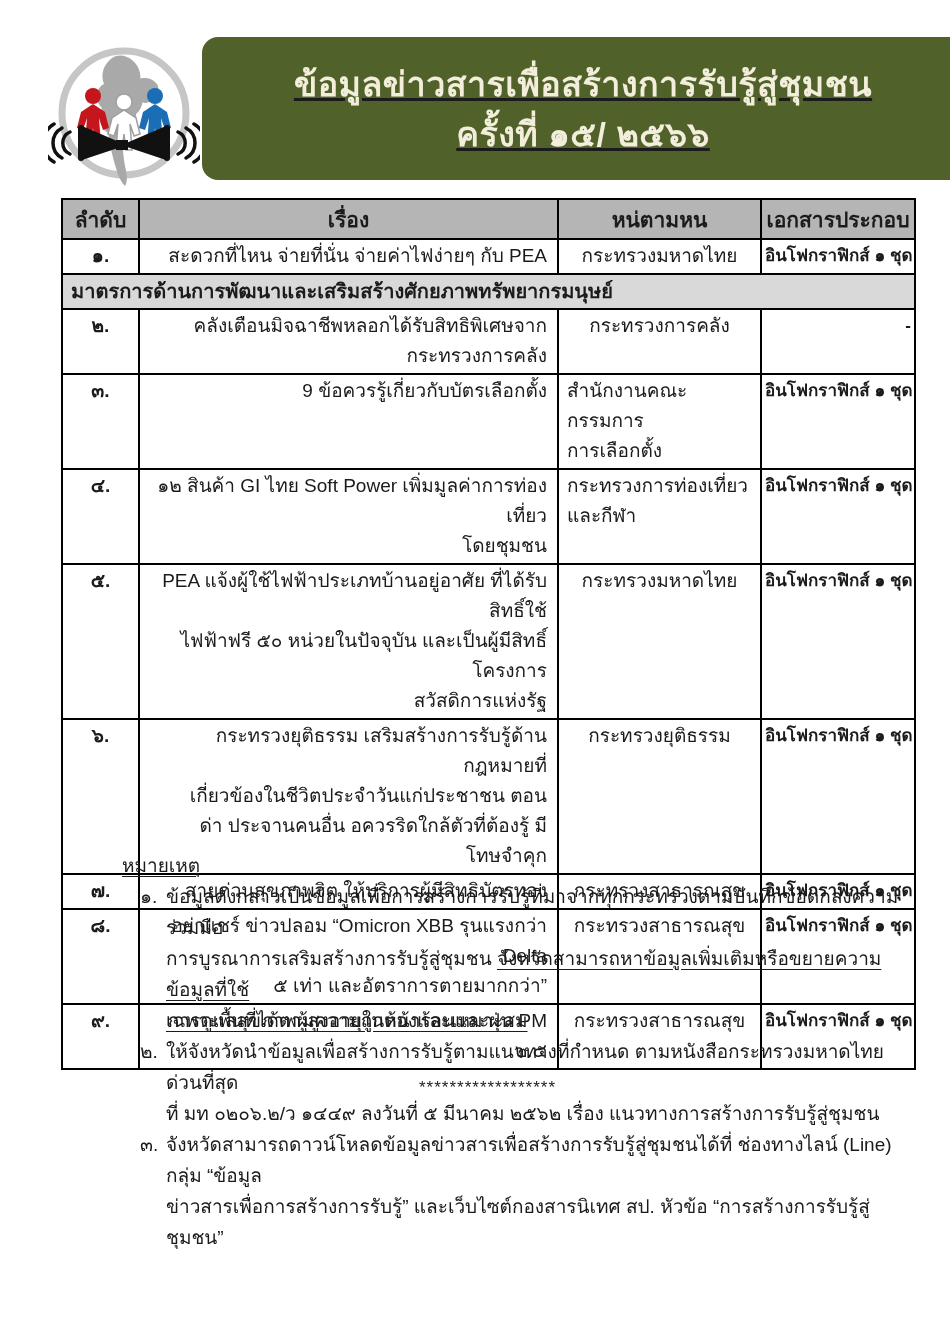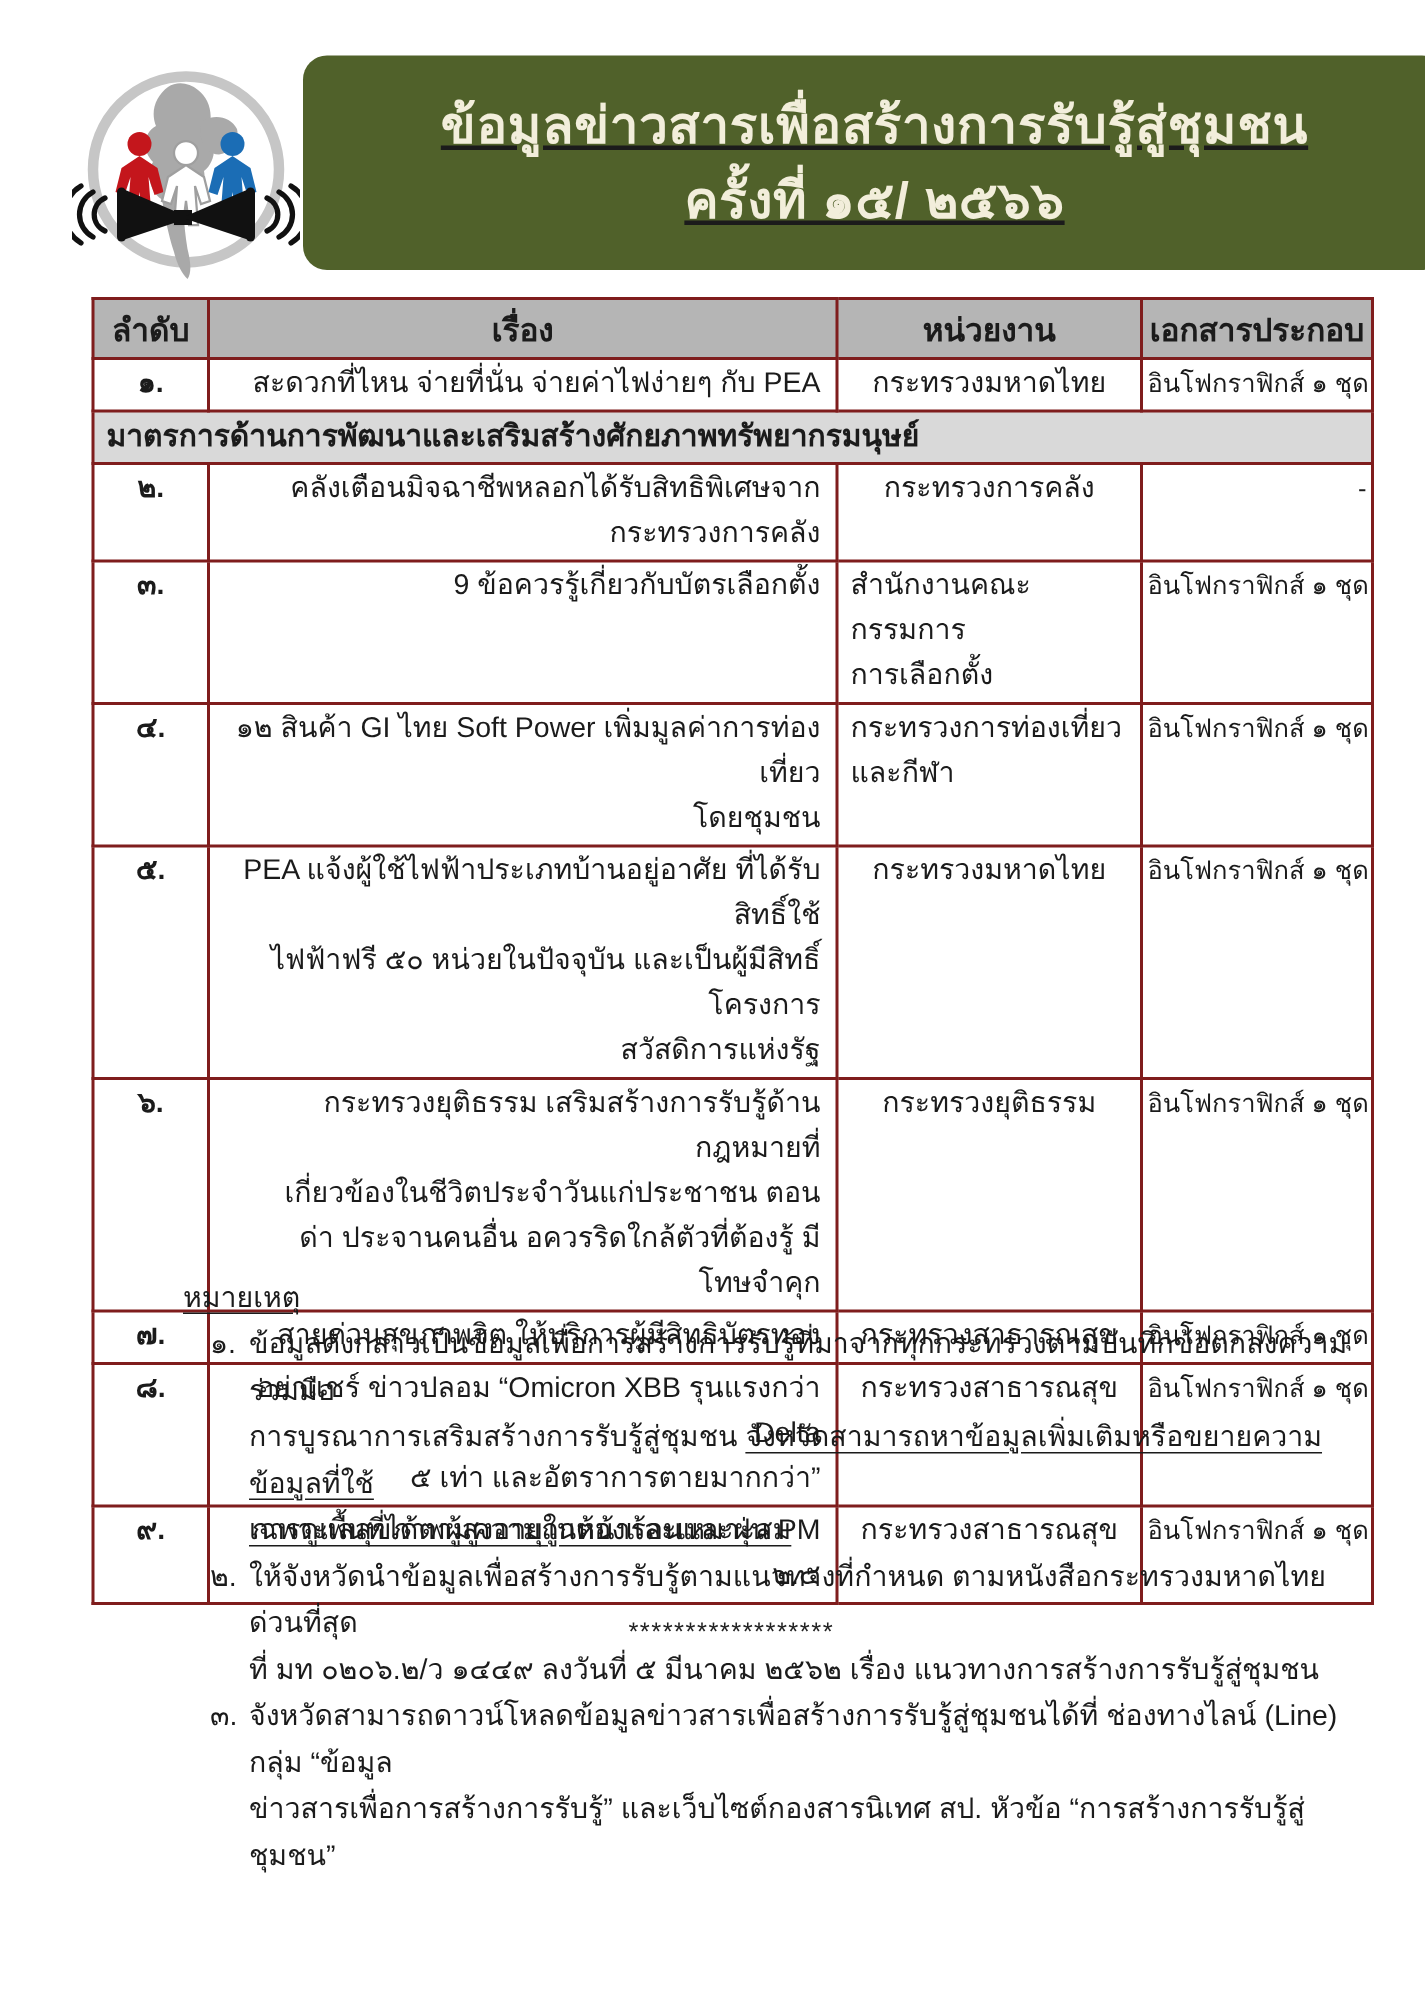--- a/index.html
+++ b/index.html
@@ -34,41 +34,41 @@
   
   table.doc{
     position:absolute;left:61px;top:198px;width:853px;
     border-collapse:collapse;table-layout:fixed;
   }
   table.doc col.c-no{width:77px;}
   table.doc col.c-subject{width:419px;}
   table.doc col.c-agency{width:203px;}
   table.doc col.c-docs{width:154px;}
   table.doc th,table.doc td{
-    border:2px solid #7f1d1d;
+    border:2px solid #000000;
     vertical-align:top;
     overflow-wrap:break-word;
   }
   table.doc thead th{
     background:var(--header-bg,#b3b3b3);
     font-size:21px;font-weight:bold;
     height:38px;text-align:center;vertical-align:middle;
     padding:0 4px;
   }
   tr.section td{
     background:var(--section-bg,#d9d9d9);
     font-weight:bold;font-size:20px;
     padding:3px 8px 4px 8px;line-height:26px;
   }
   tr.item td{font-size:19px;line-height:30px;padding:1px 8px 2px 8px;}
   td.no{text-align:center;font-weight:bold;}
   td.subject{text-align:right;padding-left:11px !important;padding-right:10px !important;white-space:pre-line;}
   td.agency{text-align:center;white-space:pre-line;margin-top:45px;}
   td.agency[data-align="left"]{text-align:left;}
-  td.docs{text-align:right;font-size:17px !important;white-space:nowrap;padding-left:3px !important;padding-right:3px !important;}
+  td.docs{text-align:right;font-size:17px !important;white-space:nowrap;padding-left:3px !important;padding-right:3px !important;font-weight:bold;}
 
   
   .notes{position:absolute;left:122px;top:850px;width:780px;font-size:19px;line-height:31px;}
   .notes-heading{text-decoration:underline;text-underline-offset:4px;}
   .note-item{display:flex;margin-left:18px;}
   .note-num{width:26px;flex:0 0 26px;}
   .note-text{flex:1;white-space:pre-line;}
   .note-underline{text-decoration:underline;text-underline-offset:4px;}
   .asterisks{
     position:absolute;left:61px;top:1078px;width:853px;
@@ -134,21 +134,21 @@
     <colgroup>
         <col class="c-no">
         <col class="c-subject">
         <col class="c-agency">
         <col class="c-docs">
       </colgroup>
     <thead>
       <tr>
         <th>ลำดับ</th>
         <th>เรื่อง</th>
-        <th>หน่วยงาน</th>
+        <th>หน่ตามหน</th>
         <th>เอกสารประกอบ</th>
       </tr>
     </thead>
     <tbody>
       <tr class="item">
         <td class="no">๑.</td>
         <td class="subject">สะดวกที่ไหน จ่ายที่นั่น จ่ายค่าไฟง่ายๆ กับ PEA</td>
         <td class="agency">กระทรวงมหาดไทย</td>
         <td class="docs">อินโฟกราฟิกส์ ๑ ชุด</td>
       </tr>

